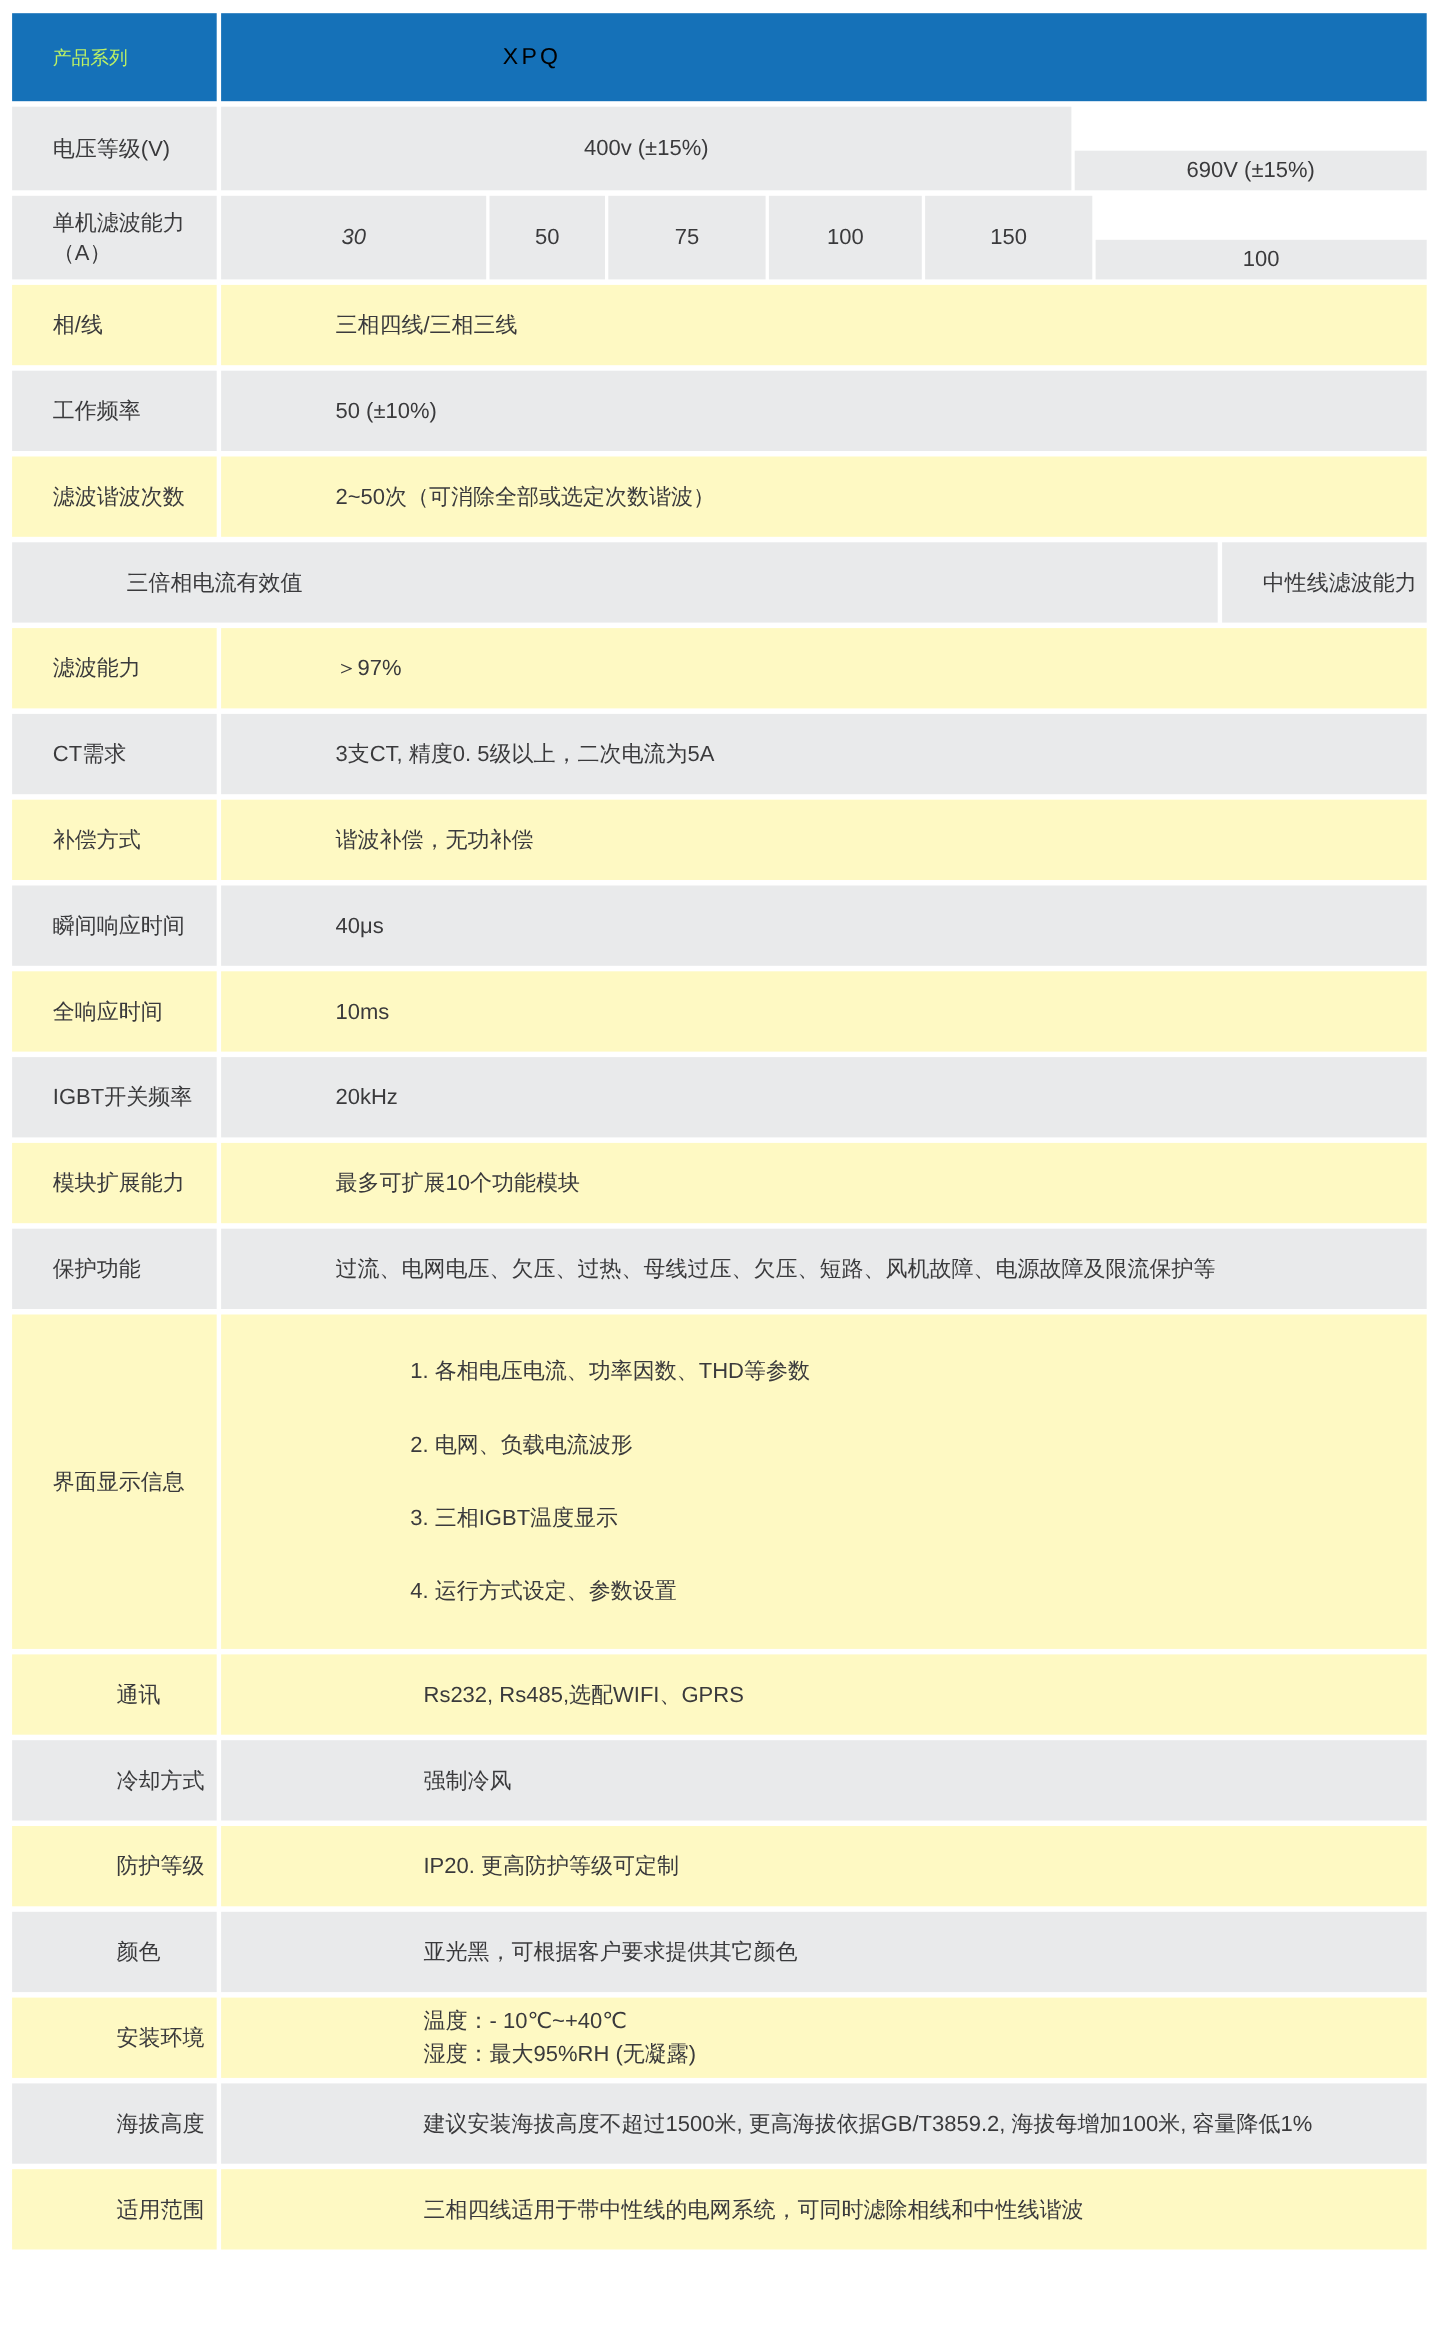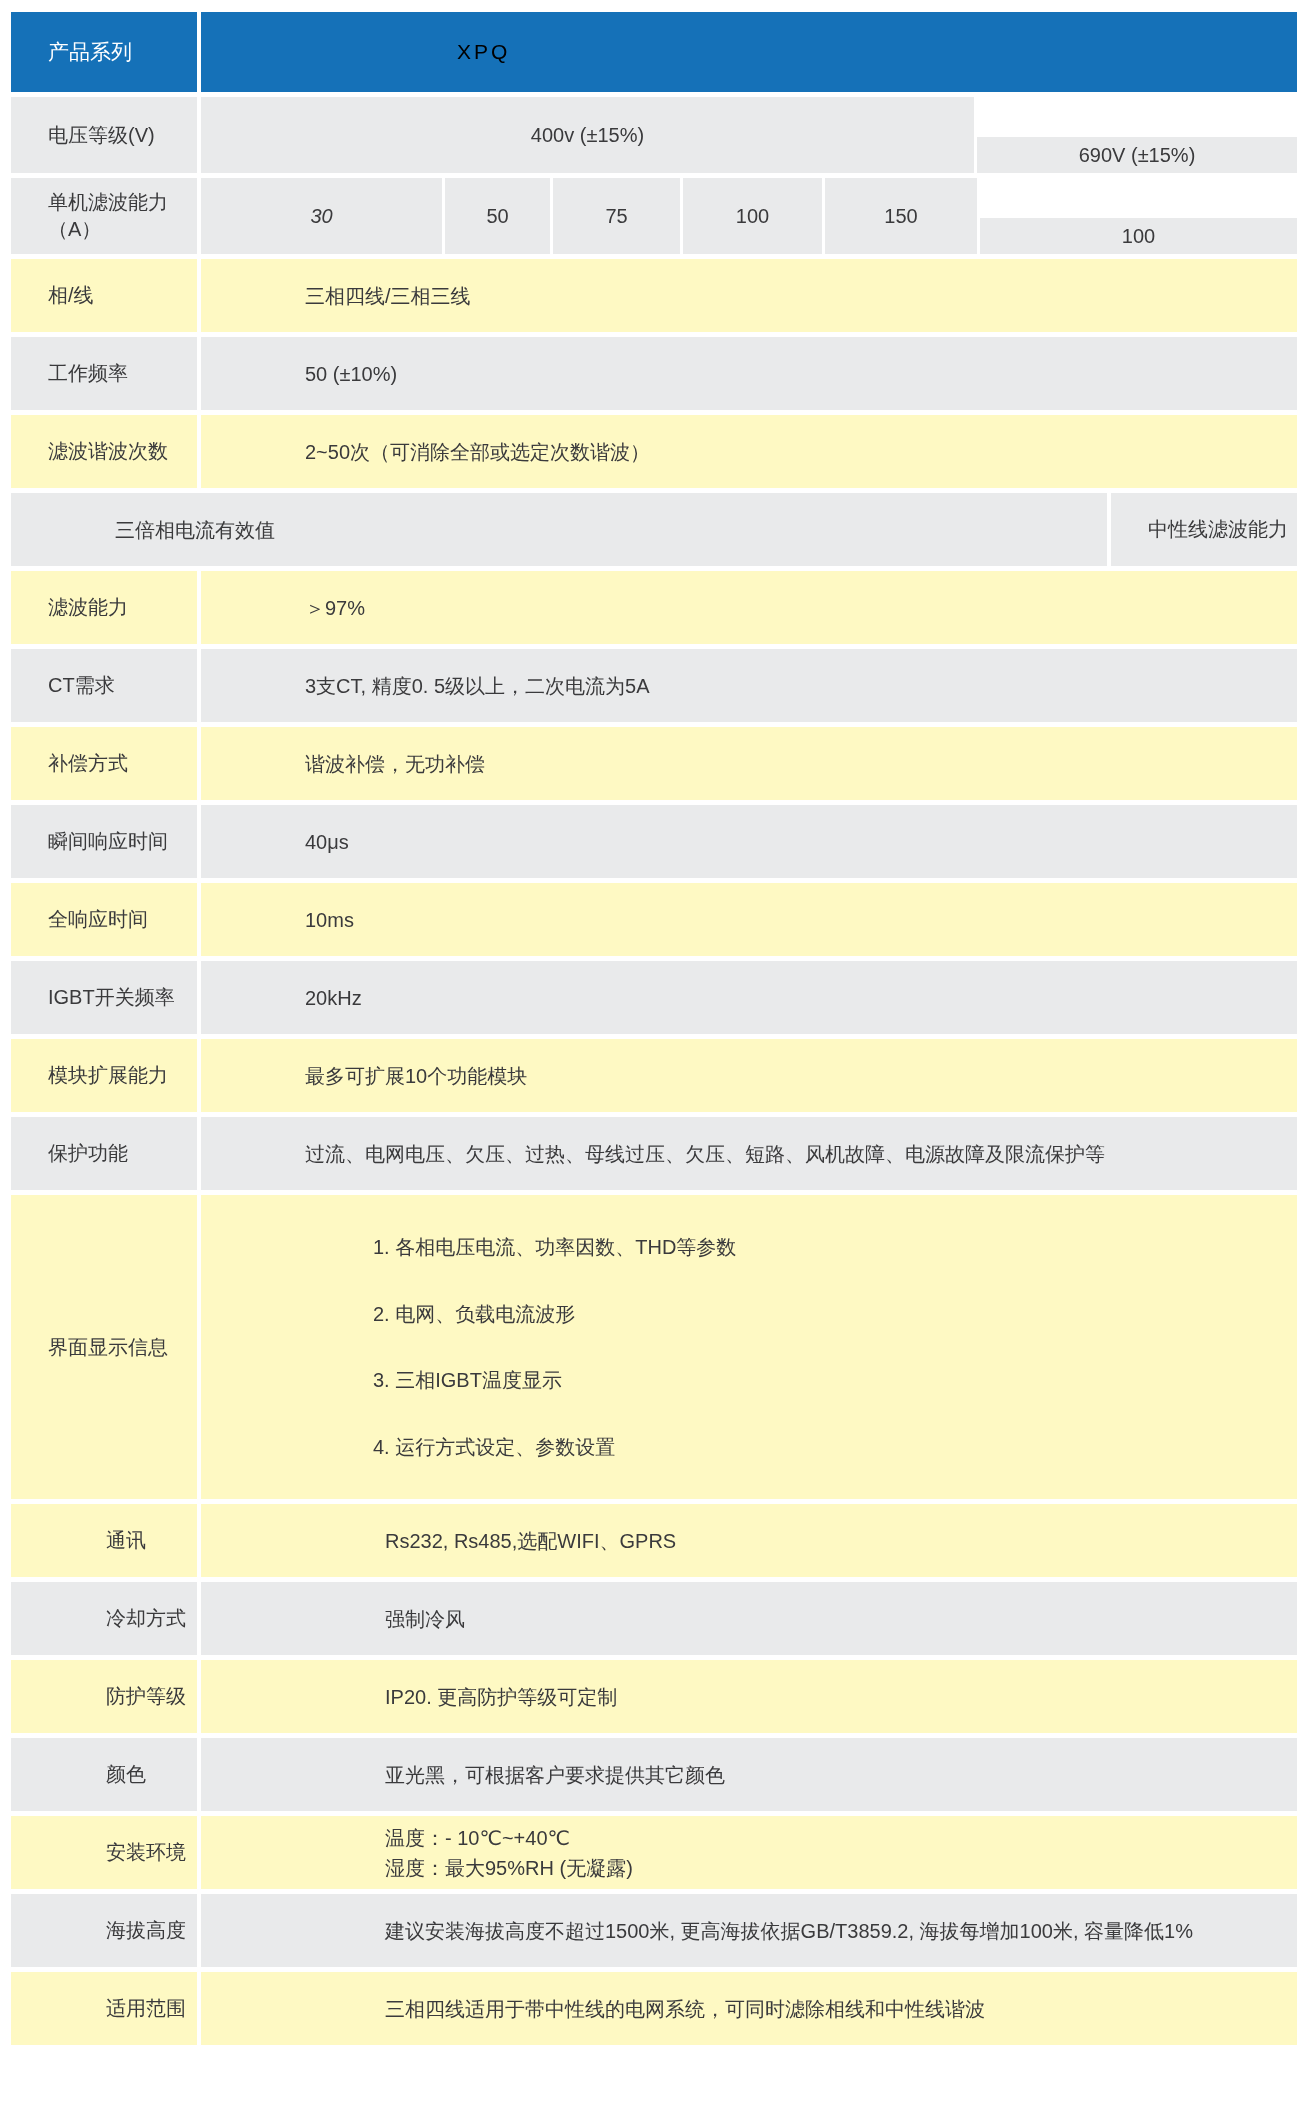--- a/index.html
+++ b/index.html
@@ -17,21 +17,21 @@
   }
   .row {
     display:flex;
     column-gap:4px;
     margin-bottom:5px;
     min-height:73px;
     font-size:20px;
   }
   .row-header { min-height:80px; }
   .row-header .cell { background:var(--blue,#1571b8); }
-  .row-header .label-cell { color:#ffffff; font-size:21px; }
+  .row-header .label-cell { color:#bef264; font-size:17px; }
   .header-value-cell {
     flex:1; display:flex; align-items:center;
     padding-left:256px;
     color:#000000; font-size:21px; letter-spacing:3px;
   }
   .label-cell {
     flex:0 0 186px; width:186px;
     display:flex; align-items:center;
     padding-left:37px;
   }
@@ -49,21 +49,21 @@
     flex-direction:column; align-items:flex-start; justify-content:center;
   }
   .row.tall { min-height:304px; }
   .row.tall .value-cell { padding-left:172px; justify-content:space-evenly; }
   
   .split-area { flex:1; display:flex; column-gap:3px; }
   .split-area .num-cell, .split-area .wide-cell {
     display:flex; align-items:center; justify-content:center;
   }
   .wide-400 { width:773px; }
-  .cap-1 { width:241px;font-style:italic; } .cap-2 { width:105px; } .cap-3 { width:127px; }
+  .cap-1 { width:241px;font-style:italic; } .cap-2 { width:105px; } .cap-3 { width:143px; }
   .cap-4 { width:139px; } .cap-5 { width:152px; }
   .last-col { flex:1;margin-top:40px; }
   .row-voltage, .row-capacity { min-height:76px; }
 </style>
 </head>
 <body style="--blue: #1571b8;">
 
 <div class="spec-table">
 
   <div class="row row-header">

